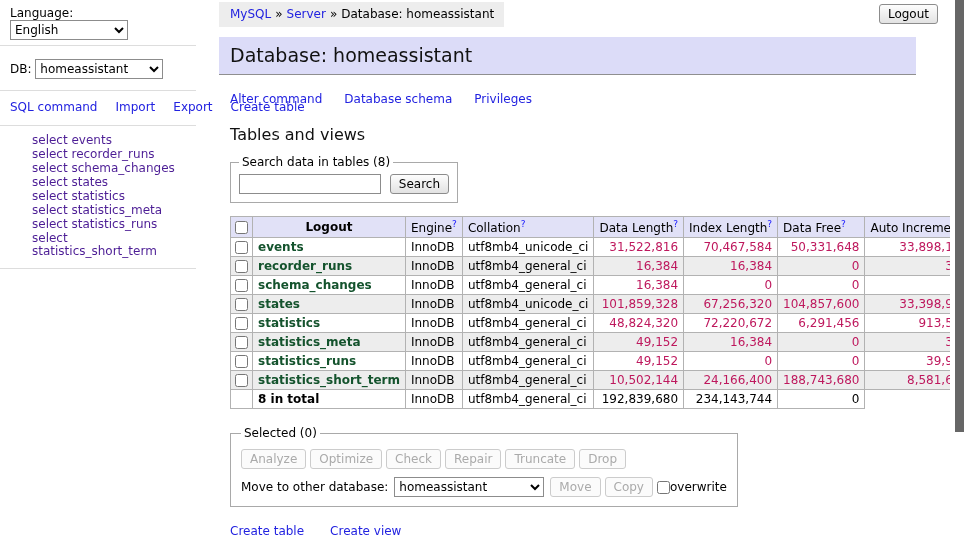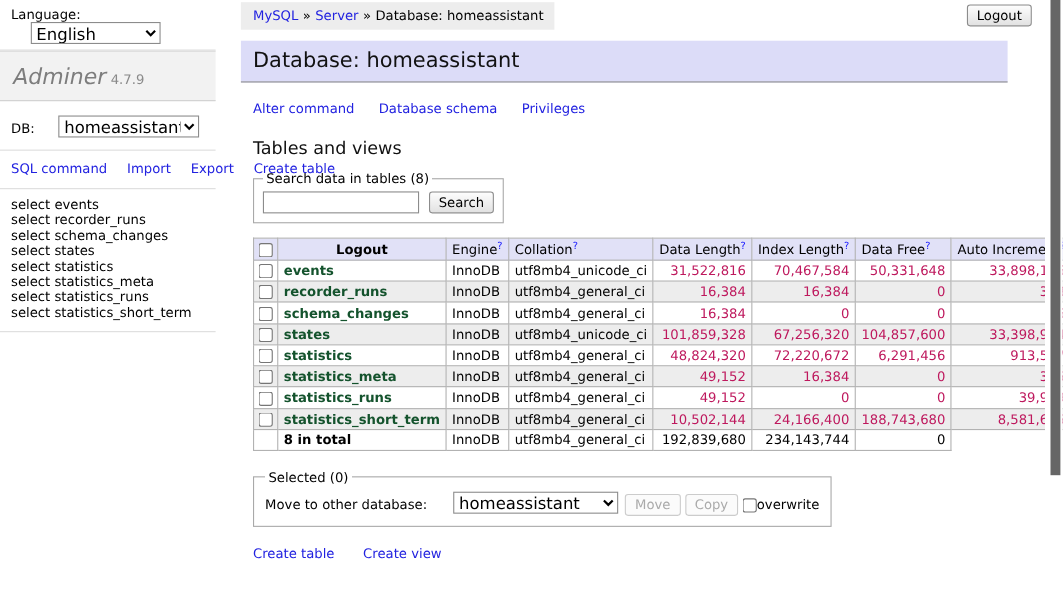--- a/index.html
+++ b/index.html
@@ -4,29 +4,29 @@
 <style>
   * { box-sizing: border-box; }
   html,body { margin:0; padding:0; }
   body {
     width:966px; height:543px; overflow:hidden; position:relative;
     background:#fff; color:#000;
     font-family:"DejaVu Sans","Liberation Sans",sans-serif; font-size:12px;
   }
   a { text-decoration:none; cursor:pointer; }
   .lnk { color:#2222e0; }
-  .lnk-dark { color:#000000; }
+  .lnk-dark { color:#4c1d95;margin-left:22px; }
 
   
   #sidebar { position:absolute; left:0; top:0; width:196px; height:100%; background:#fff; }
   .lang-row { padding:6px 8px 5px 10px; border-bottom:1px solid #ddd; }
   .lang-row label { margin-right:4px; }
   select {
-    font-family:inherit; font-size:15px; background:#fff;
-    border:1px solid #8c8c8c; height:20px;margin-left:18px;
+    font-family:inherit; font-size:12px; background:#fff;
+    border:1px solid #8c8c8c; height:20px;
   }
   #lang-select { width:118px; }
   h1.appname {
     margin:0; padding:10px 12px; background:#f2f2f2;
     border-top:1px solid #d8d8d8; border-bottom:1px solid #d0d0d0;
     font-size:20px; font-weight:normal; font-style:italic; color:#7d7d7d;
   }
   h1.appname .ver { font-size:12px; font-style:normal; color:#8a8a8a; margin-left:4px; }
   .db-row { padding:13px 8px 11px 10px; border-bottom:1px solid #ddd; }
   #db-select { width:128px; }
@@ -108,21 +108,20 @@
   #scrollbar { position:absolute; right:0; top:0; width:16px; height:543px; background:#fff; }
   #scrollbar .thumb { position:absolute; right:2px; top:0; width:9px; height:432px; background:#666; }
 </style>
 </head>
 <body>
 
 <div id="sidebar">
   <div class="lang-row">
     <label>Language:</label><select id="lang-select"><option>English</option></select>
   </div>
-  <h1 class="appname"><span>Adminer</span><span class="ver">4.7.9</span></h1>
   <div class="db-row">
     <label>DB:</label>
     <select id="db-select"><option>homeassistant</option></select>
   </div>
   <div class="side-actions"><a class="lnk">SQL command</a><a class="lnk">Import</a><a class="lnk">Export</a><a class="lnk">Create table</a></div>
   <div class="side-tables">
       <a class="lnk-dark">select events</a>
       <a class="lnk-dark">select recorder_runs</a>
       <a class="lnk-dark">select schema_changes</a>
       <a class="lnk-dark">select states</a>
@@ -257,20 +256,21 @@
           <td class="num-black">234,143,744</td>
           <td class="num-black">0</td>
           <td class="noborder"></td>
           <td class="noborder"></td>
         </tr>
       </tbody>
   </table>
 
   <fieldset id="selected-fieldset">
     <legend>Selected (0)</legend>
+    <div class="btn-row"><button disabled="">Analyze</button><button disabled="">Optimize</button><button disabled="">Check</button><button disabled="">Repair</button><button disabled="">Truncate</button><button disabled="">Drop</button></div>
     <div class="move-row">
       <label class="mv">Move to other database:</label><select id="move-db-select"><option>homeassistant</option></select><span><button disabled="">Move</button><button disabled="">Copy</button></span><input class="ovw" type="checkbox" style=""><label>overwrite</label>
     </div>
   </fieldset>
 
   <p class="bottom-links"><a class="lnk">Create table</a><a class="lnk">Create view</a></p>
   
   
   
 </div>

